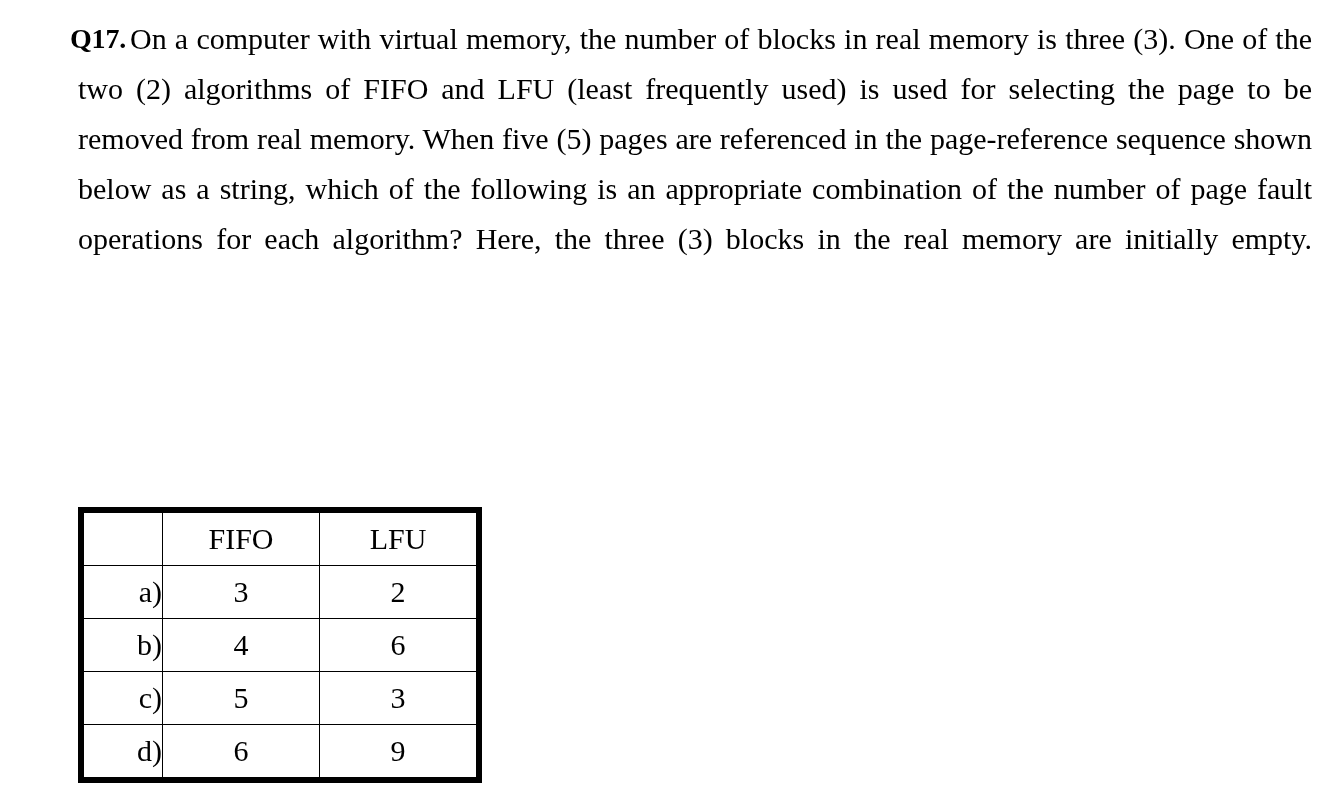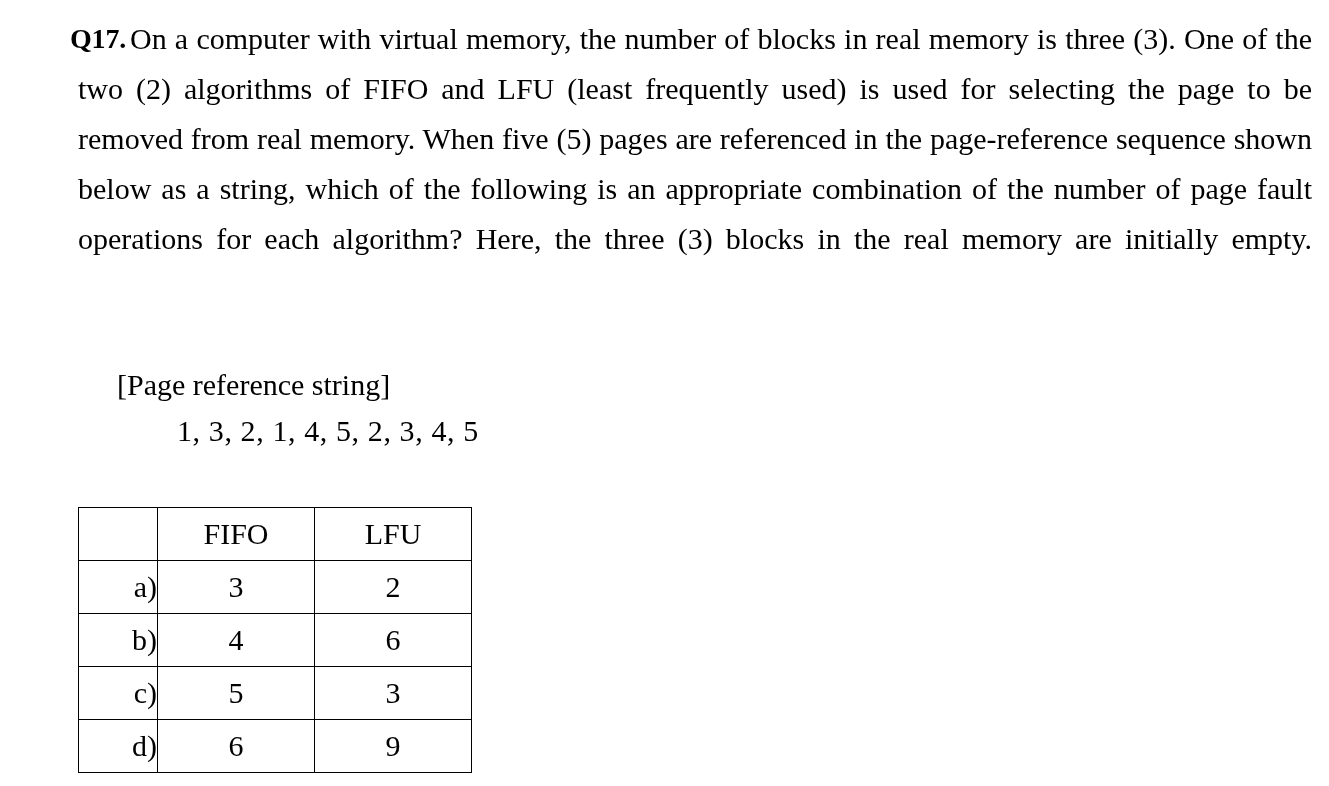--- a/index.html
+++ b/index.html
@@ -85,21 +85,21 @@
   }
 
   
   .answer-table-wrap {
     position: absolute;
     left: 78px;
     top: 507px;
   }
   table.answer-table {
     border-collapse: collapse;
-    border: 1px solid #000000;
+    border: 6px solid #000000;
     table-layout: fixed;
     font-size: 30px;
   }
   table.answer-table td {
     border: 1.5px solid #000000;
     height: 52px;
     padding: 0;
     vertical-align: middle;
     font-family: "Liberation Serif", "DejaVu Serif", serif;
     font-size: 30px;
@@ -129,24 +129,20 @@
 <body>
 
 <div class="page">
 
   <div class="question-block">
     <p class="question-para">
       <span class="q-label">Q17.</span><span>On a computer with virtual memory, the number of blocks in real memory is three (3). One of the two (2) algorithms of FIFO and LFU (least frequently used) is used for selecting the page to be removed from real memory. When five (5) pages are referenced in the page-reference sequence shown below as a string, which of the following is an appropriate combination of the number of page fault operations for each algorithm? Here, the three (3) blocks in the real memory are initially empty.</span>
     </p>
   </div>
 
-  <div class="ref-section">
-    <div class="ref-heading">[Page reference string]</div>
-    <div class="ref-string">1, 3, 2, 1, 4, 5, 2, 3, 4, 5</div>
-  </div>
 
   <div class="answer-table-wrap">
     <table class="answer-table">
       <tbody>
         <tr class="header-row">
           <td class="col-label"></td>
           <td class="col-val">FIFO</td>
           <td class="col-val-last">LFU</td>
         </tr>
         <tr>

